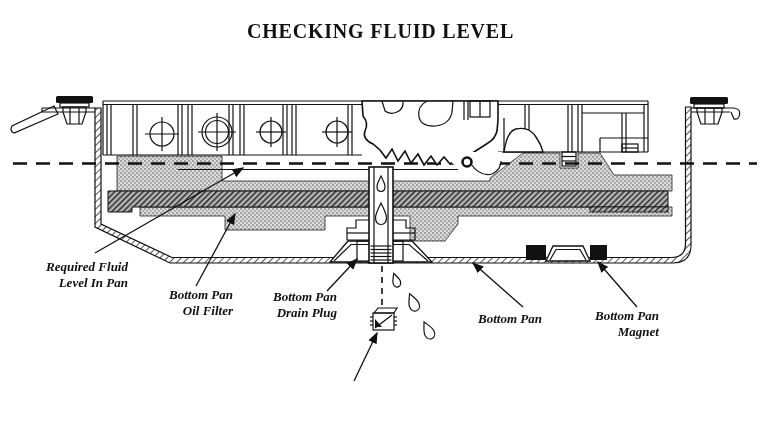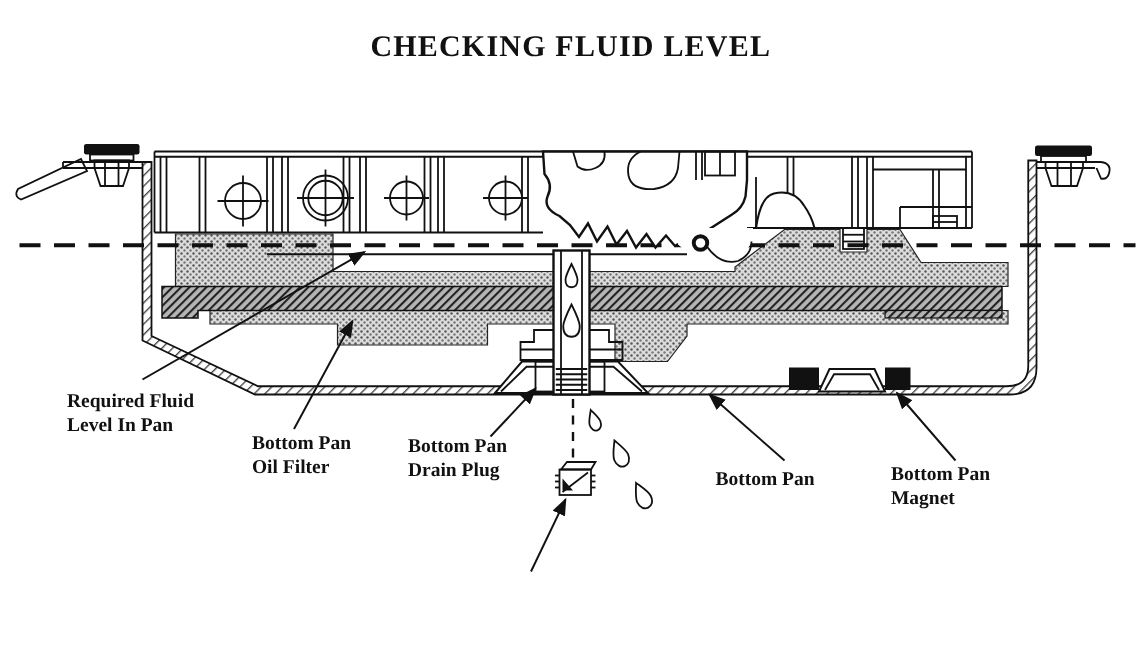--- a/index.html
+++ b/index.html
@@ -1,21 +1,21 @@
 <!DOCTYPE html>
 <html><head>
 <meta charset="utf-8">
 <style>
   html,body{margin:0;padding:0;background:#fff;}
   #stage{position:relative;width:761px;height:433px;background:#fff;overflow:hidden;
          font-family:"Liberation Serif","DejaVu Serif",serif;color:#111;}
   #title{position:absolute;top:20px;left:0;width:100%;text-align:center;
          font-size:20px;font-weight:bold;letter-spacing:.8px;}
-  .lbl{position:absolute;transform:translateX(-50%);text-align:left;
-       font-weight:bold;font-size:13px;line-height:16px;
+  .lbl{position:absolute;transform:translateX(-50%);text-align:right;
+       font-style:italic;font-weight:bold;font-size:13px;line-height:16px;
        white-space:pre-line;}
   svg{position:absolute;top:0;left:0;}
   .ink{stroke:#111;fill:none;stroke-width:1.2;}
 </style>
 </head>
 <body>
 
 <div id="stage">
 
   <svg width="761" height="433" viewBox="0 0 761 433">

